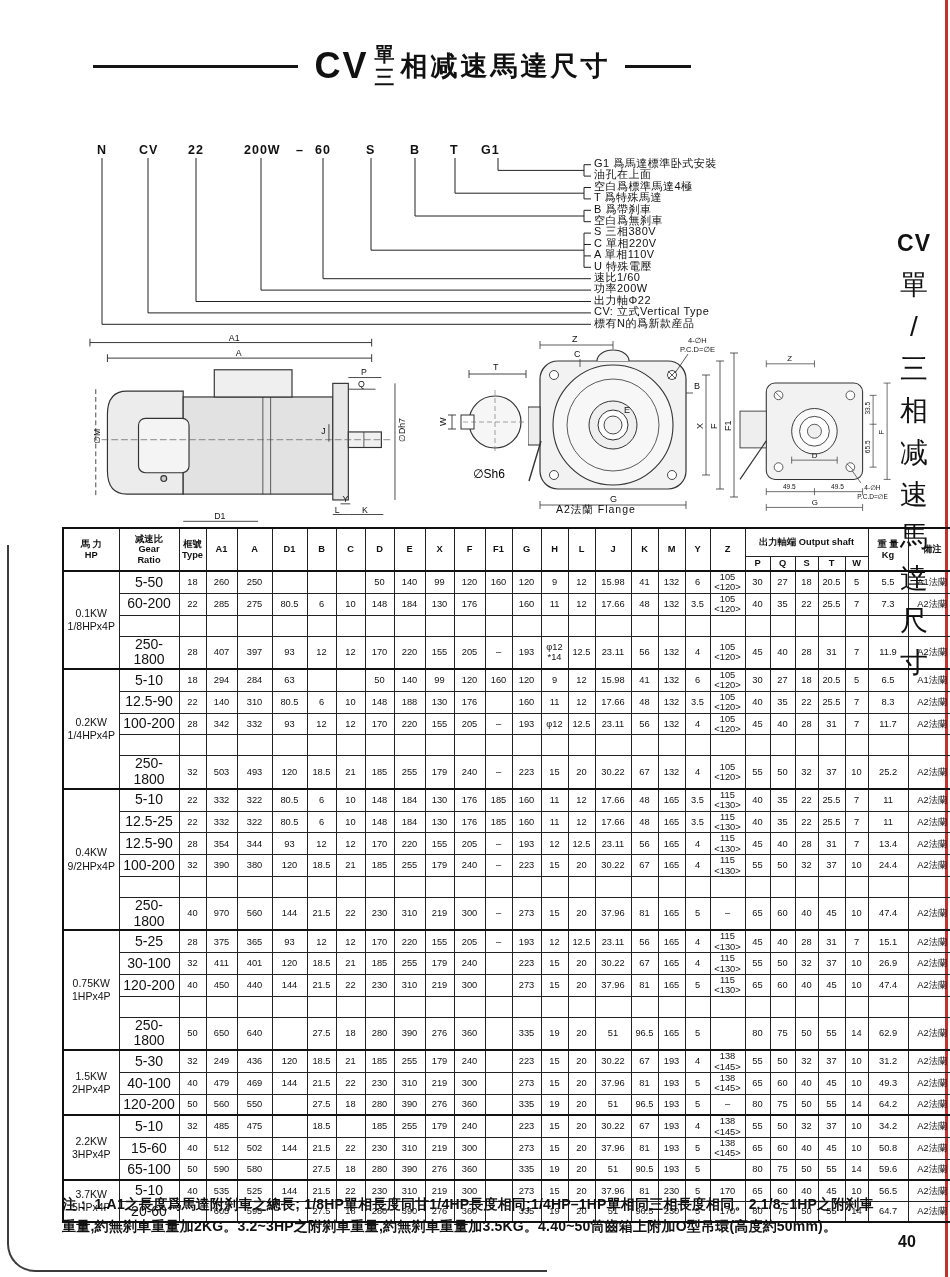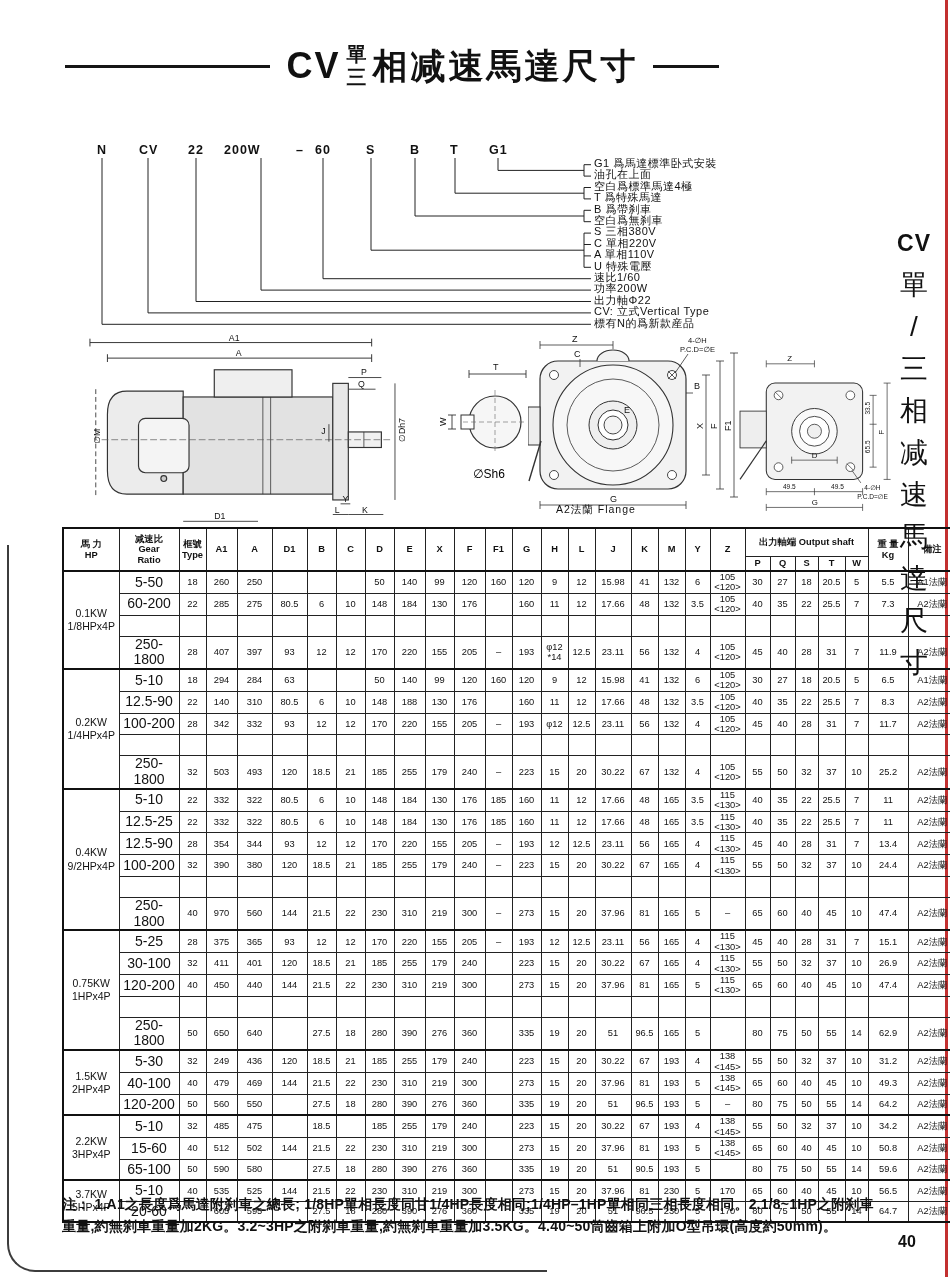--- a/index.html
+++ b/index.html
@@ -14,21 +14,21 @@
 
   
   .title-row { position:absolute; left:58px; top:30px; width:668px; height:72px;
     display:flex; align-items:center; justify-content:center; }
   .tline { height:3px; background:#151515; }
   .tline.left { width:205px; margin-right:16px; }
   .tline.right { width:66px; margin-left:14px; }
   .title-cv { font-size:36px; font-weight:bold; letter-spacing:2px; }
   .title-stack { display:flex; flex-direction:column; align-items:center; margin:0 6px;
     font-size:20px; font-weight:bold; line-height:1.15; }
-  .title-suffix { font-size:35px; font-weight:bold; letter-spacing:3px;text-align:center; }
+  .title-suffix { font-size:27px; font-weight:bold; letter-spacing:3px;text-align:center; }
 
   
   .code-diagram { position:absolute; left:95px; top:143px; width:710px; height:200px; }
   .code { position:absolute; top:0; font-size:12.5px; font-weight:bold; letter-spacing:1px; }
   .code-lines { position:absolute; left:0; top:0; }
   .code-labels { position:absolute; left:499px; top:15px; }
   .clabel { font-size:11px; line-height:11.4px; white-space:nowrap; letter-spacing:0.5px; }
 
   
   .drawing { position:absolute; }
@@ -79,27 +79,27 @@
       <span>三</span>
     </span>
     <span class="title-suffix">相减速馬達尺寸</span>
     <div class="tline right"></div>
   </div>
 
   <div class="code-diagram">
     <span class="code" style="left:2px">N</span>
     <span class="code" style="left:44px">CV</span>
     <span class="code" style="left:93px">22</span>
-    <span class="code" style="left:129px">200W</span>
+    <span class="code" style="left:149px">200W</span>
     <span class="code" style="left:201px">–</span>
     <span class="code" style="left:220px">60</span>
     <span class="code" style="left:271px">S</span>
     <span class="code" style="left:315px">B</span>
     <span class="code" style="left:355px">T</span>
-    <span class="code" style="left:394px">G1</span>
+    <span class="code" style="left:386px">G1</span>
 
     <svg class="code-lines" width="710" height="200">
       <g stroke="#222" stroke-width="1" fill="none">
         <path d="M403,15 V27.4 H489 M489,21.7 V33.1 M489,21.7 H496 M489,33.1 H496"></path>
         <path d="M360,15 V50.2 H489 M489,44.5 V55.9 M489,44.5 H496 M489,55.9 H496"></path>
         <path d="M320,15 V73 H489 M489,67.3 V78.7 M489,67.3 H496 M489,78.7 H496"></path>
         <path d="M276,15 V107.2 H489 M489,90.1 V124.3 M489,90.1 H496 M489,101.5 H496 M489,112.9 H496 M489,124.3 H496"></path>
         <path d="M228,15 V135.7 H496"></path>
         <path d="M166,15 V147.1 H496"></path>
         <path d="M101,15 V158.5 H496"></path>

